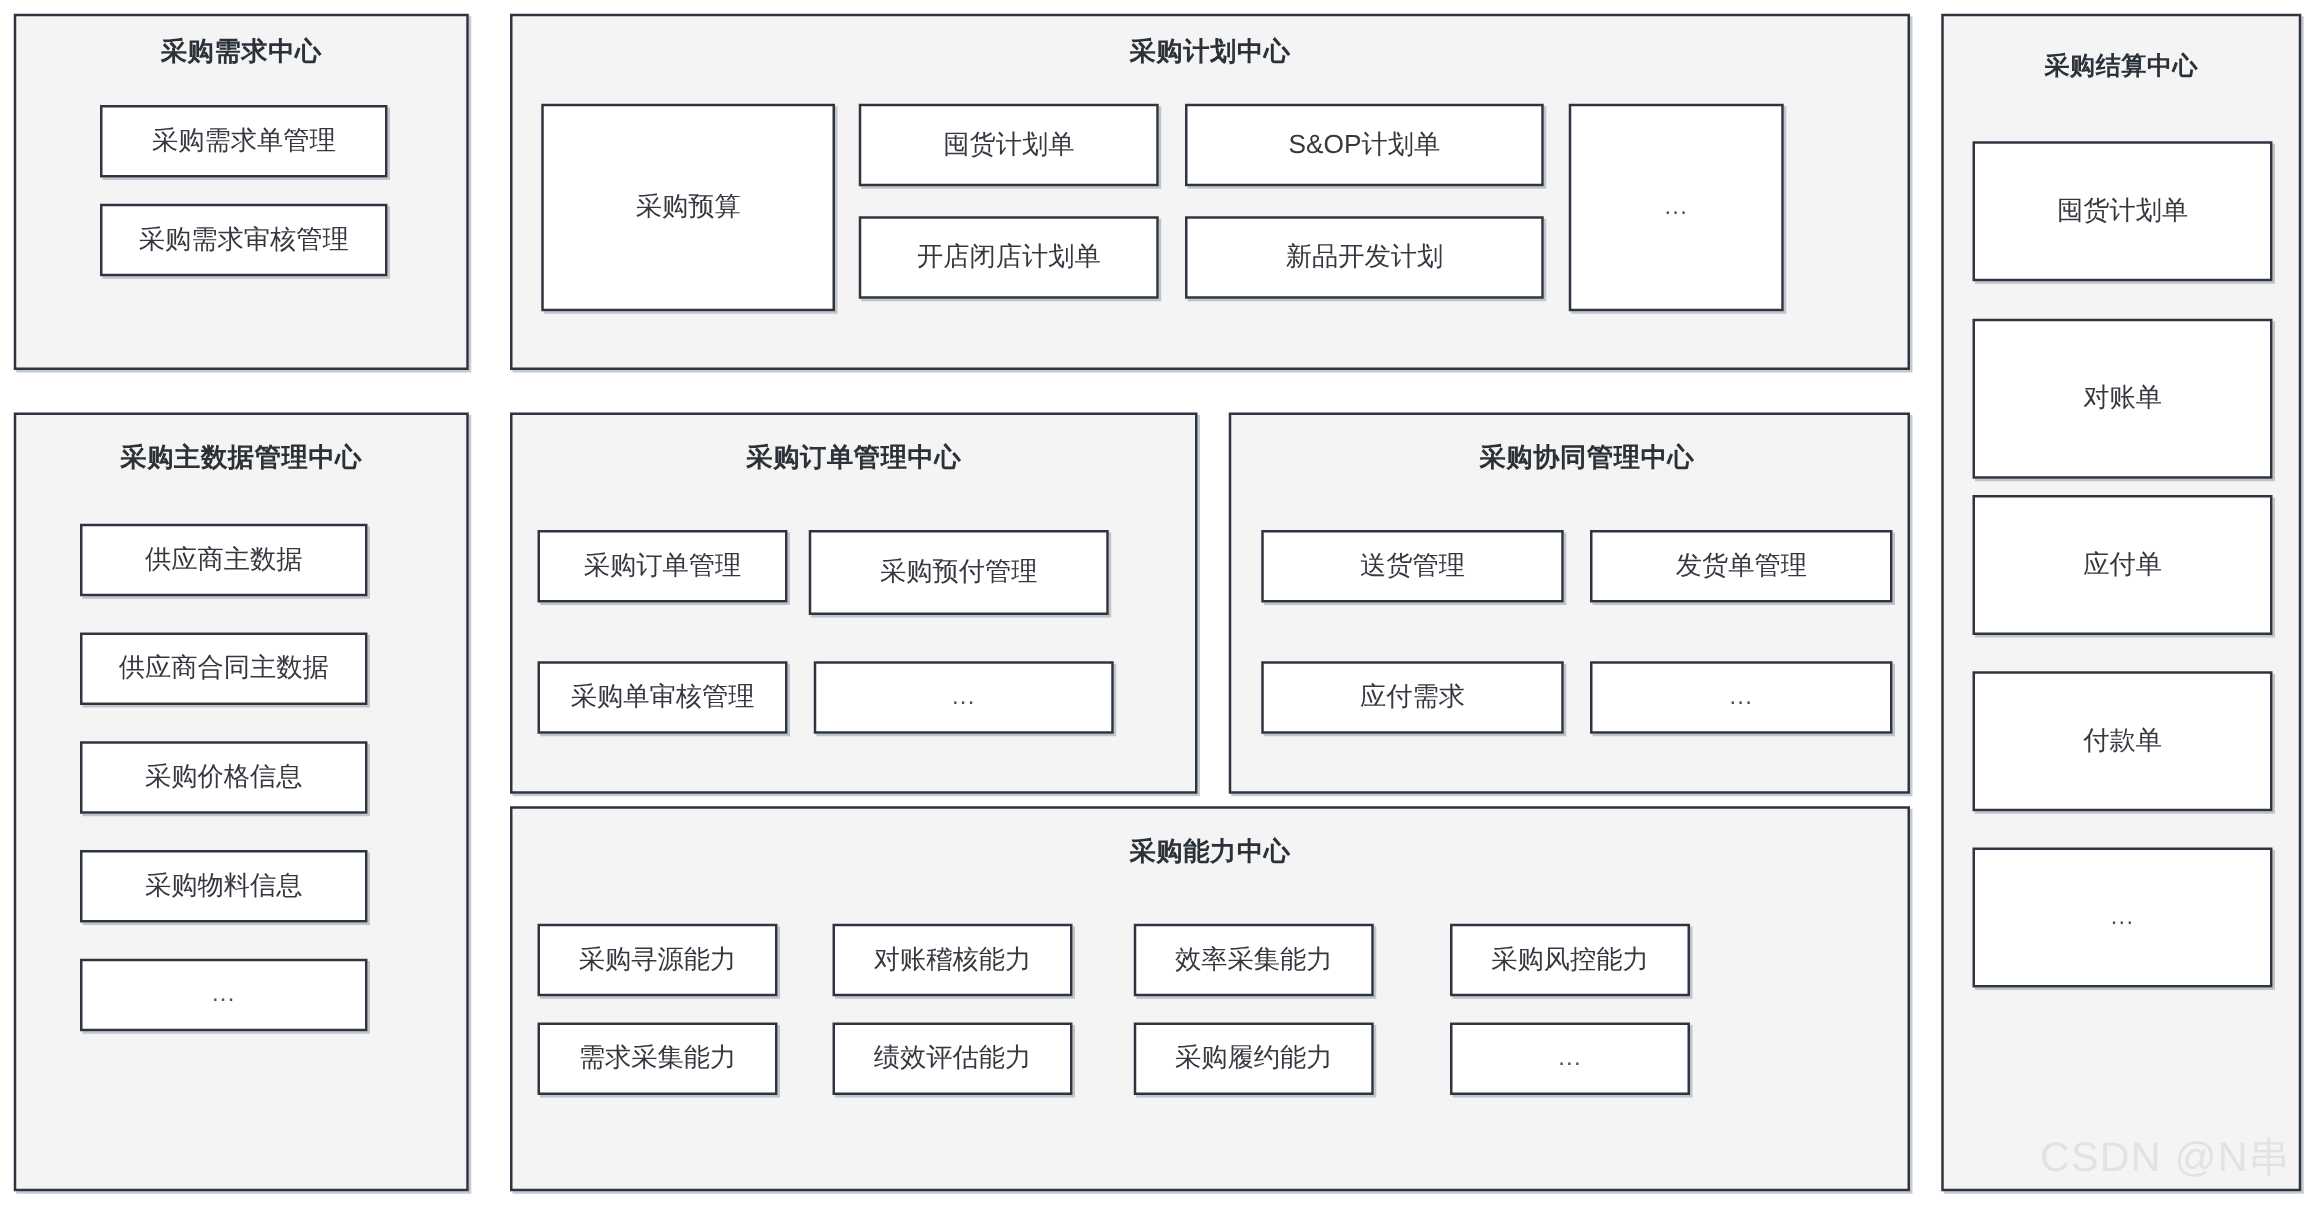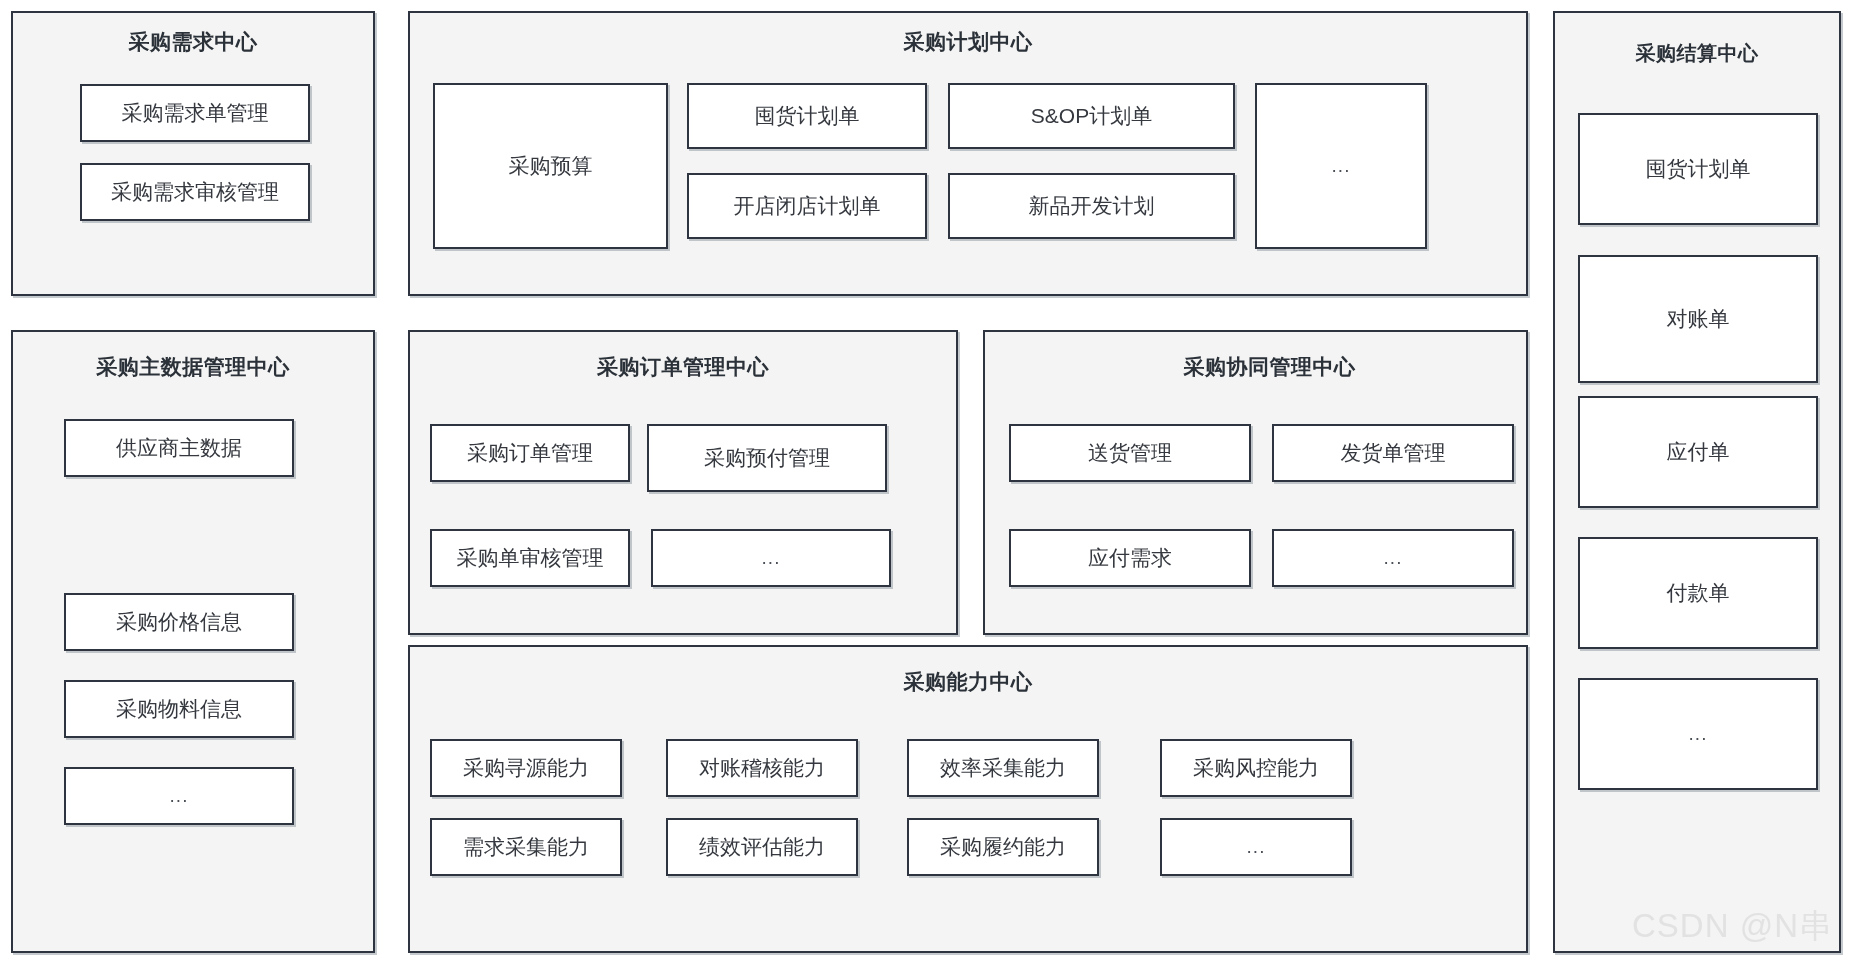--- a/index.html
+++ b/index.html
@@ -113,20 +113,21 @@
 
   <div class="panel" id="panel-demand">
     <div class="panel-title">采购需求中心</div>
     <div class="box" style="left:67px; top:71px; width:230px; height:58px;">采购需求单管理</div>
     <div class="box" style="left:67px; top:150px; width:230px; height:58px;">采购需求审核管理</div>
   </div>
 
   <div class="panel" id="panel-masterdata">
     <div class="panel-title">采购主数据管理中心</div>
     <div class="box" style="left:51px; top:87px; width:230px; height:58px;">供应商主数据</div>
+    <div class="box" style="left:51px; top:174px; width:230px; height:58px;">供应商合同主数据</div>
     <div class="box" style="left:51px; top:261px; width:230px; height:58px;">采购价格信息</div>
     <div class="box" style="left:51px; top:348px; width:230px; height:58px;">采购物料信息</div>
     <div class="box ellipsis" style="left:51px; top:435px; width:230px; height:58px;">...</div>
   </div>
 
   <div class="panel" id="panel-plan">
     <div class="panel-title">采购计划中心</div>
     <div class="box" style="left:23px; top:70px; width:235px; height:166px;">采购预算</div>
     <div class="box" style="left:277px; top:70px; width:240px; height:66px;">囤货计划单</div>
     <div class="box" style="left:538px; top:70px; width:287px; height:66px;">S&amp;OP计划单</div>

